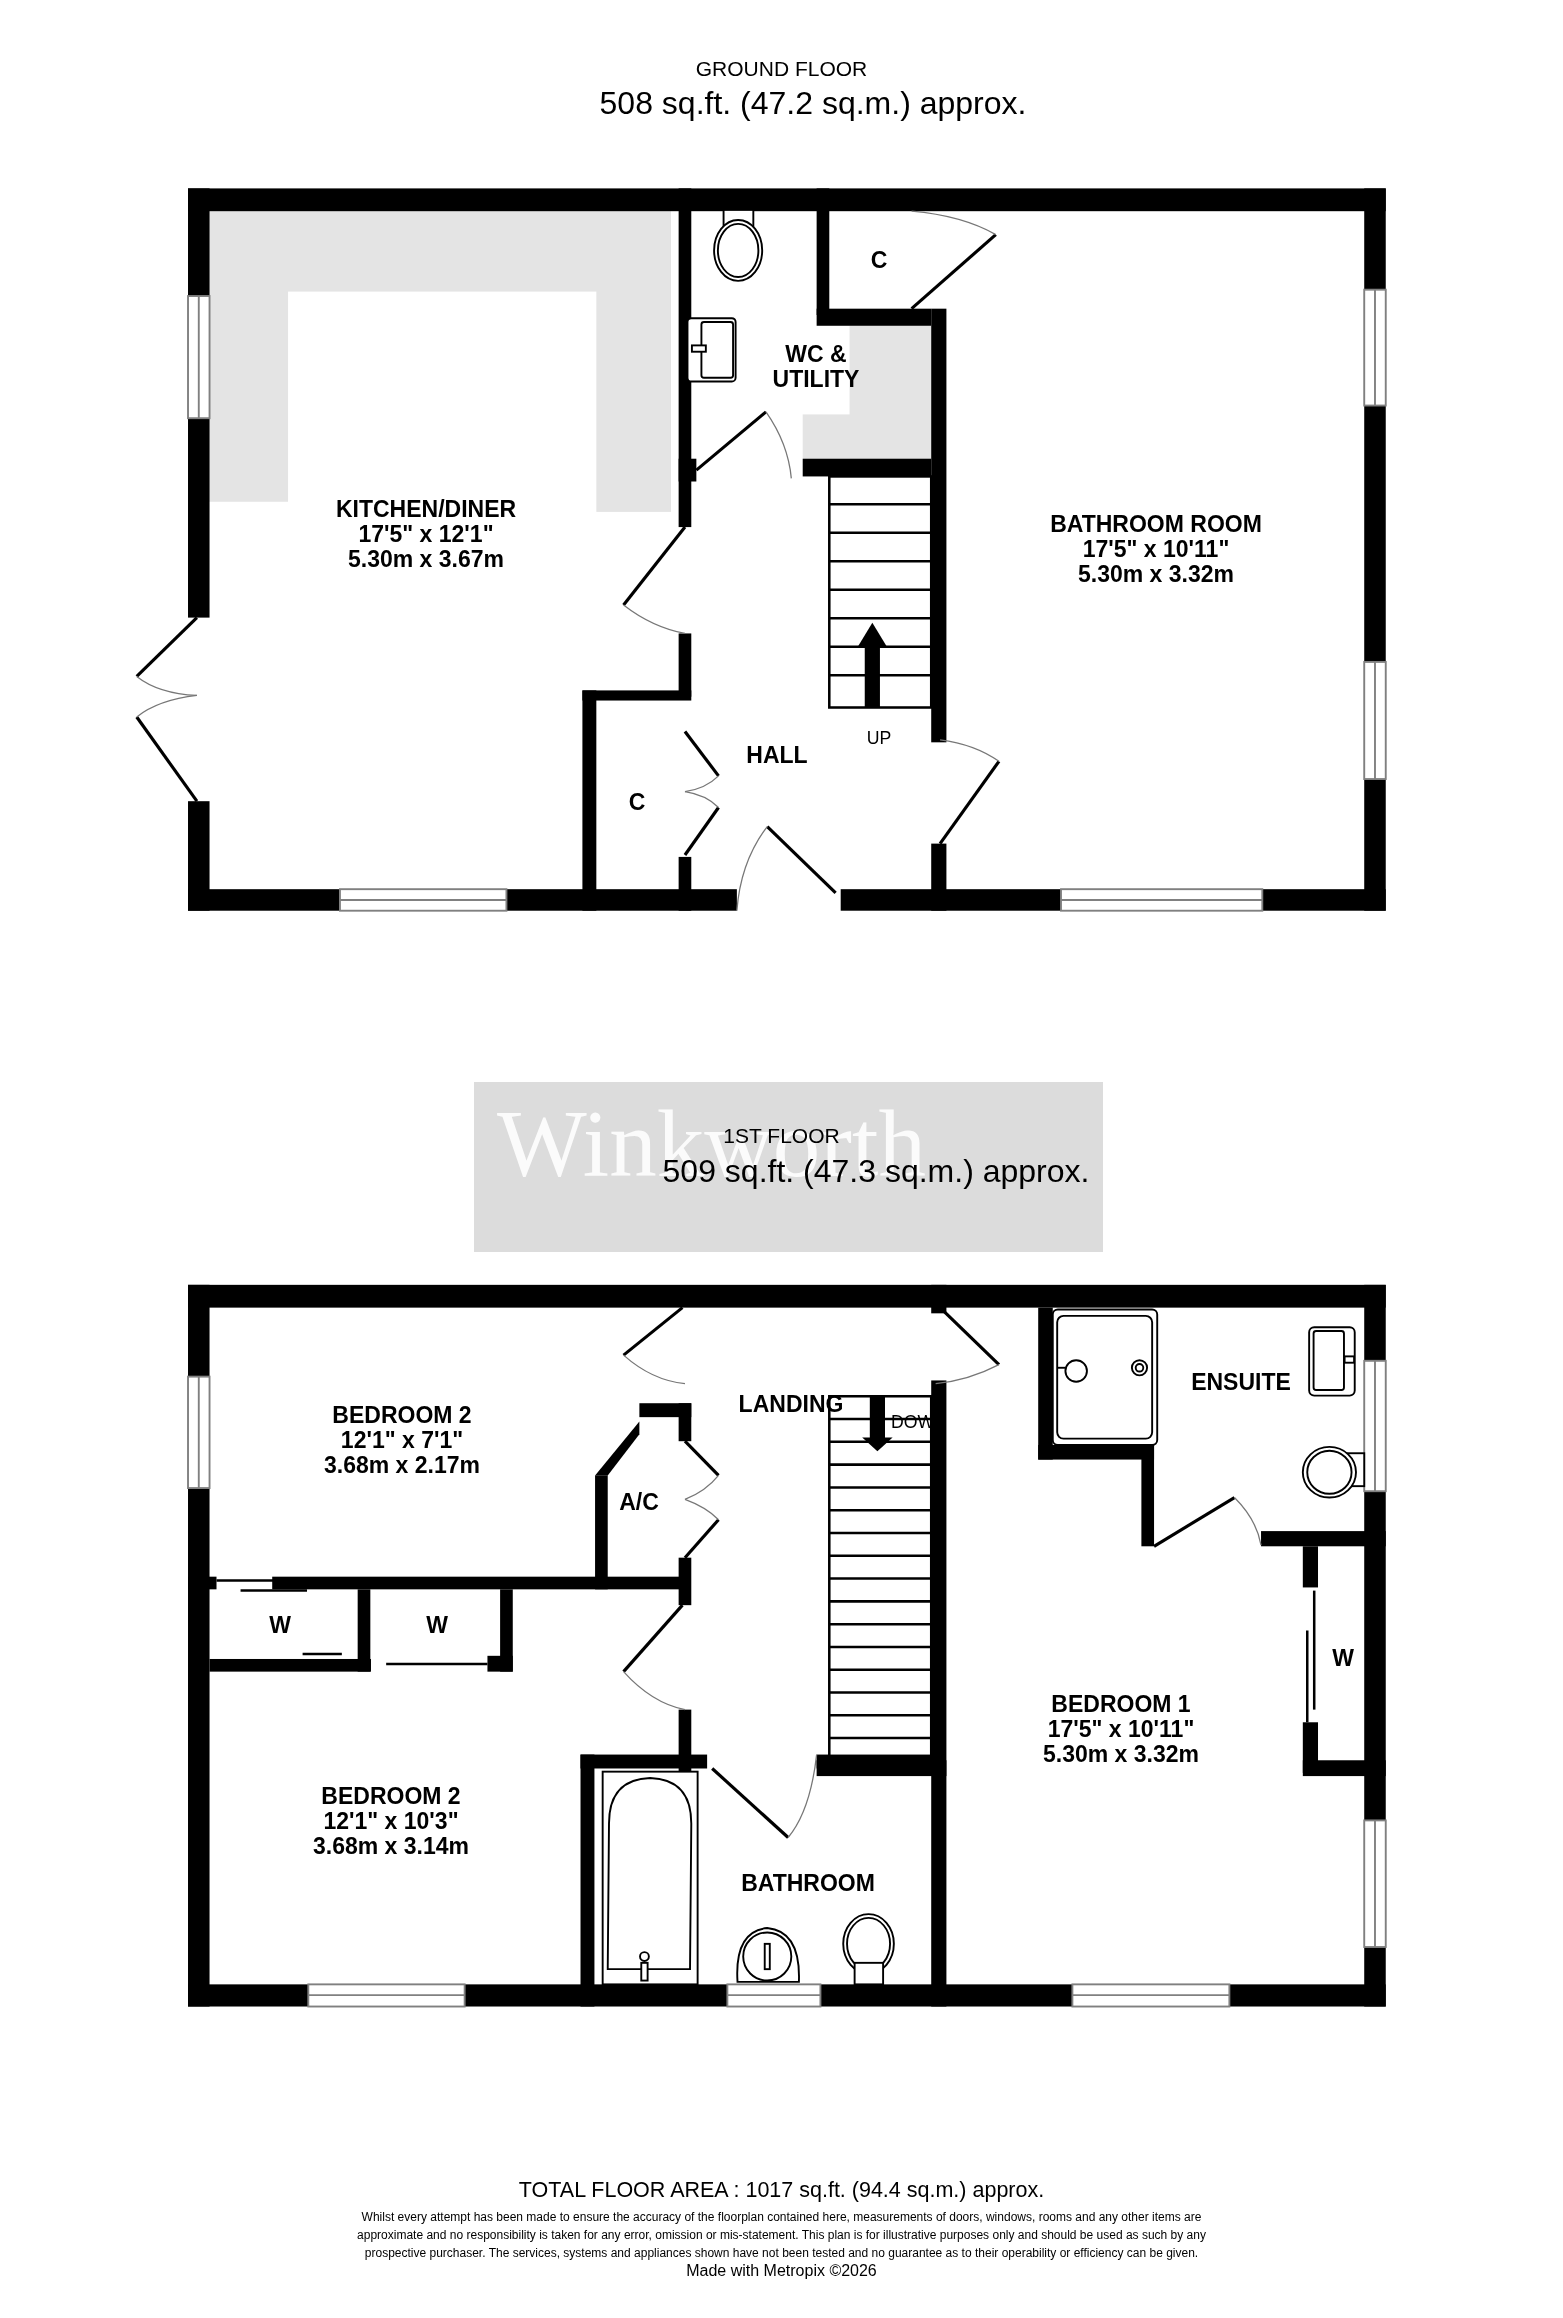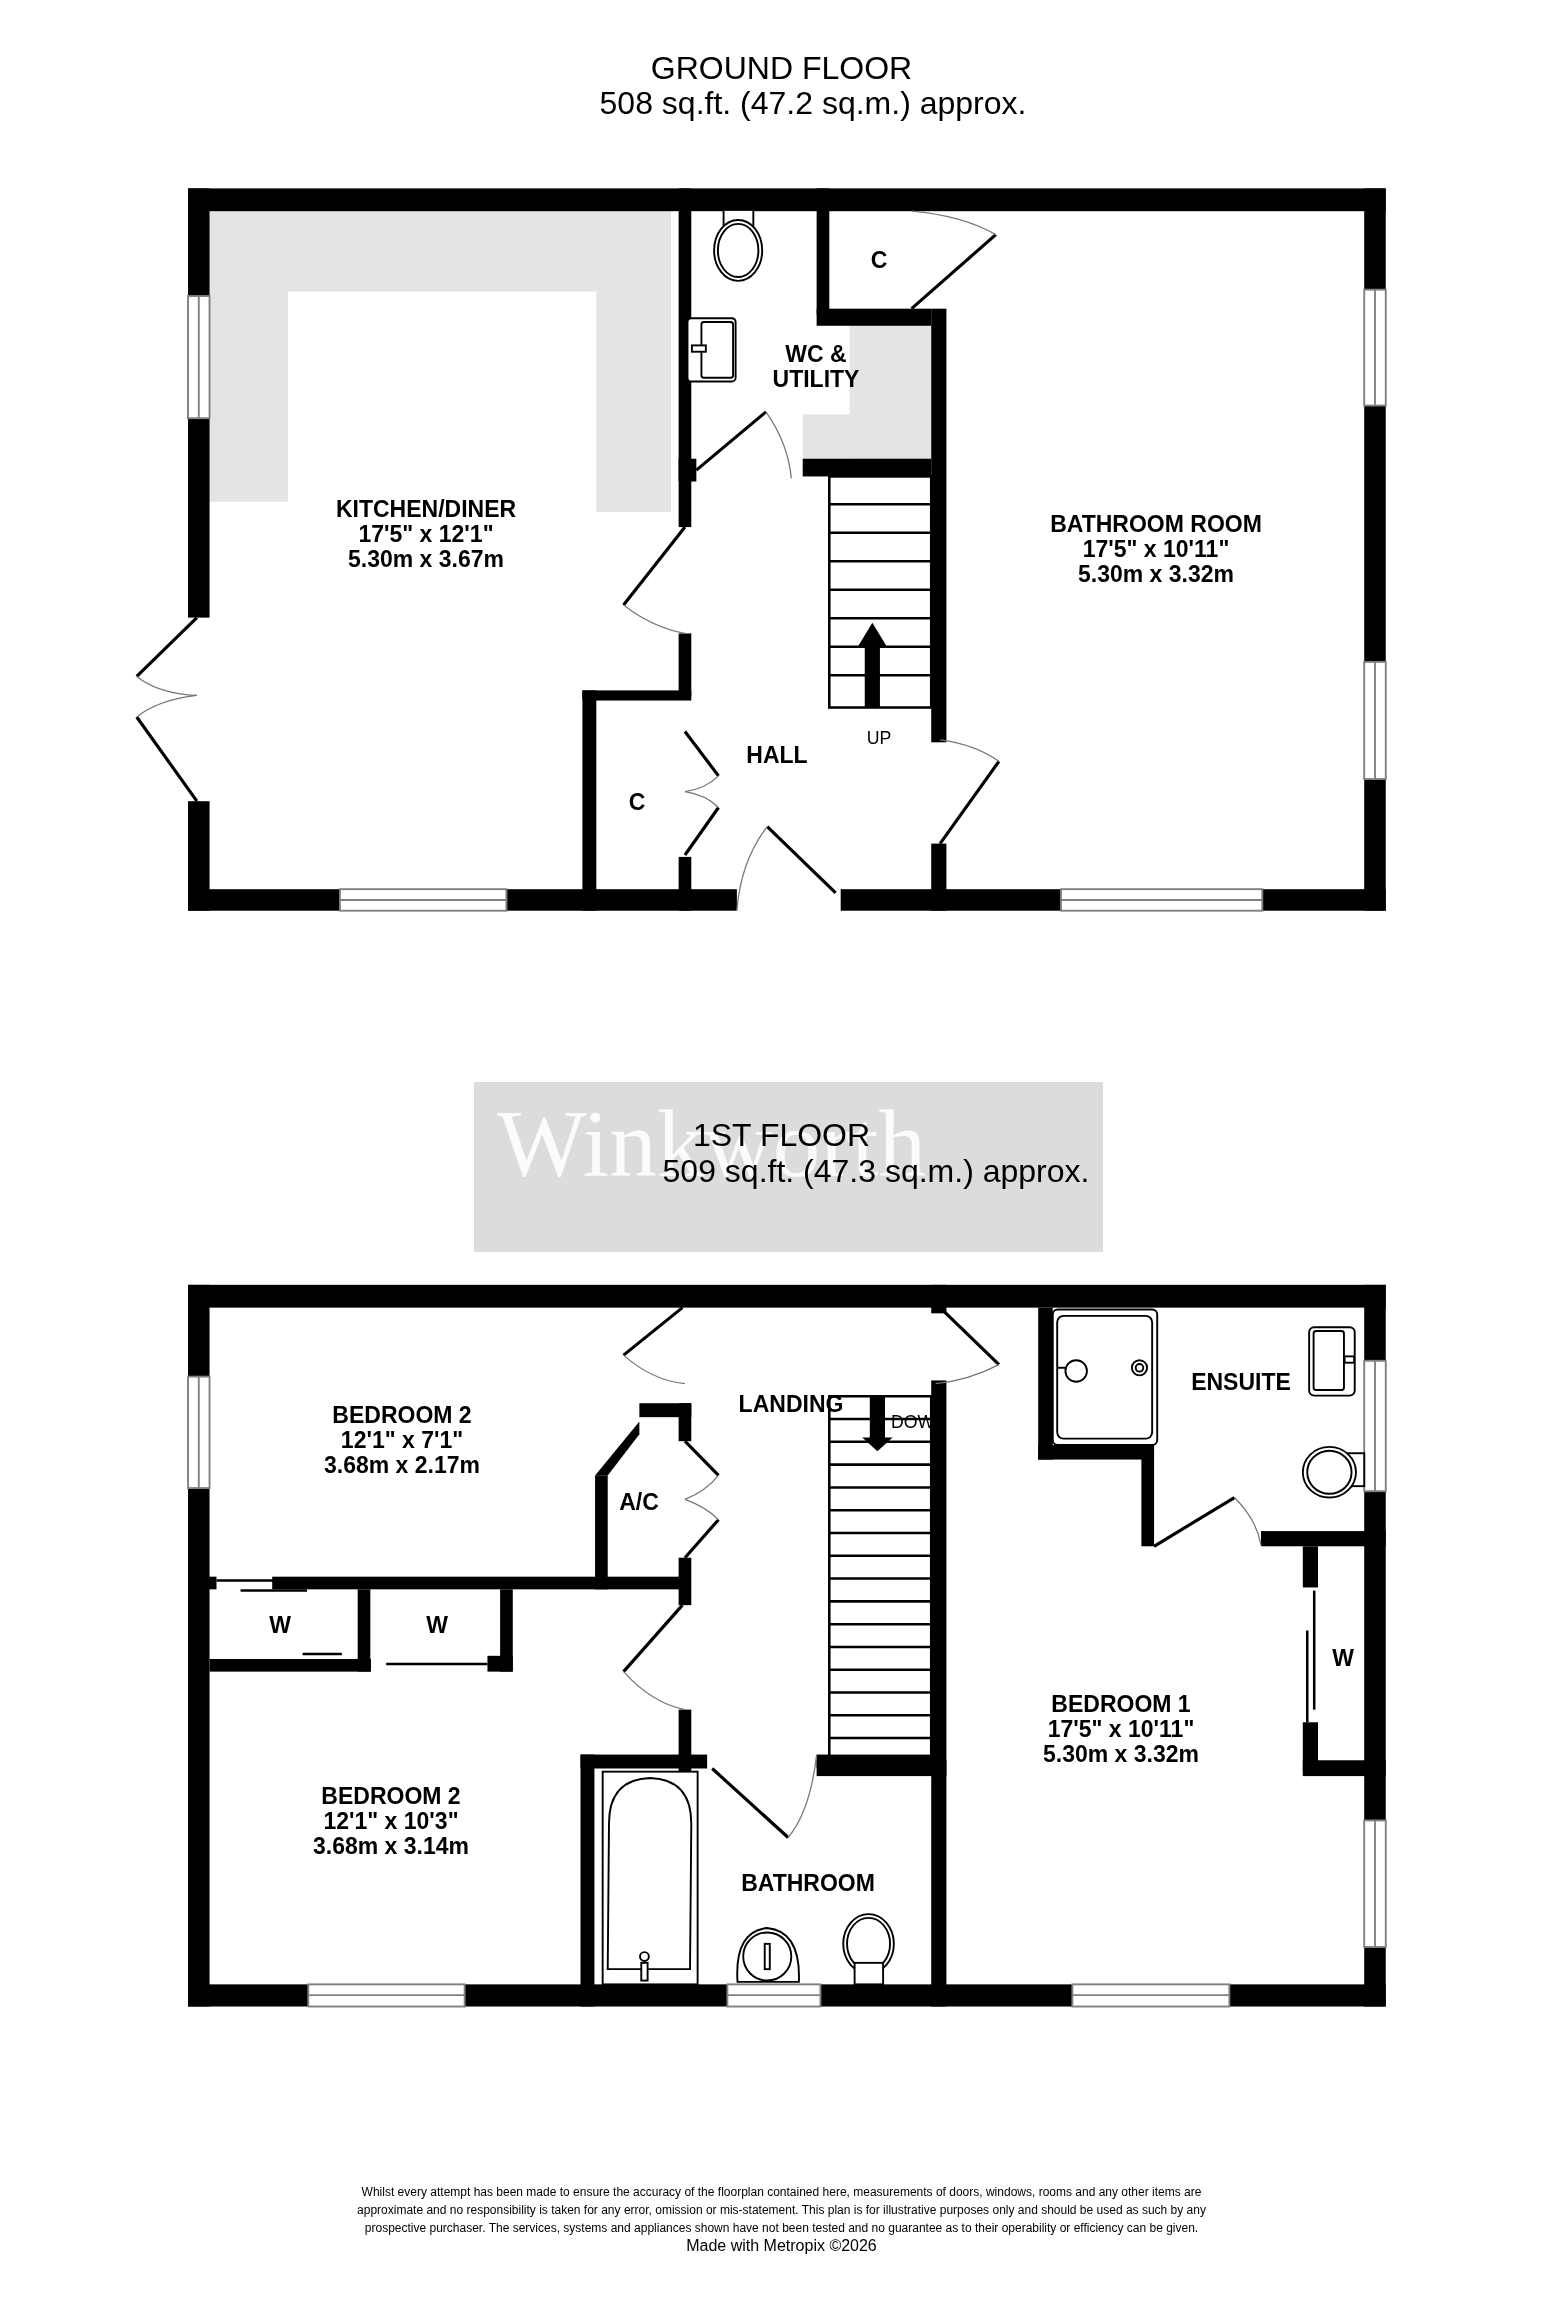--- a/index.html
+++ b/index.html
@@ -1,18 +1,18 @@
 <!DOCTYPE html>
 <html style="font-size:10px"><head>
 <meta charset="utf-8">
 <style>
   html, body { margin: 0; padding: 0; background: #ffffff; }
   body { width: 1563px; height: 2319px; position: relative; overflow: hidden; font-family: "Liberation Sans", sans-serif; }
   .floor-title { position: absolute; text-align: center; color: #000; font-family: "Liberation Sans", sans-serif; }
-  .floor-title .name { font-size: 32px; line-height: 35px; text-align: center; }
+  .floor-title .name { font-size: 21px; line-height: 35px; text-align: center; }
   .floor-title .area { font-size: 32px; line-height: 35px; text-align: center; }
   svg#plan { position: absolute; left: 0; top: 0; }
   .room-label { position: absolute; text-align: center; font-family: "Liberation Sans", sans-serif; font-weight: bold; color: #000; font-size: 23px; line-height: 25px; white-space: nowrap; transform: translateX(-50%); }
   .small-label { position: absolute; font-family: "Liberation Sans", sans-serif; color: #000; font-size: 17.7px; white-space: nowrap; transform: translateX(-50%); }
   .watermark-box { position: absolute; background: #dcdcdc; }
   .watermark { position: absolute; font-family: "Liberation Serif", serif; font-size: 95px; color: #ffffff; opacity: 0.9; white-space: nowrap; }
   .footer { position: absolute; left: 0; width: 1563px; text-align: center; color: #000; font-family: "Liberation Sans", sans-serif; }
   .footer .total { font-size: 21.5px; line-height: 25px; }
   .footer .disc { font-size: 12px; line-height: 17.7px; width: 886px; margin: 6.3px auto 0; }
   .footer .made { font-size: 16px; line-height: 17.7px; }
@@ -352,16 +352,17 @@
   <div>5.30m  x 3.32m</div>
 </div>
 <div class="room-label" style="left:391px; top:1784px;">
   <div>BEDROOM 2</div>
   <div>12'1"  x 10'3"</div>
   <div>3.68m  x 3.14m</div>
 </div>
 <div class="room-label" style="left:808px; top:1871px;">BATHROOM</div>
 
 <div class="footer" style="top:2178px;">
+  <div class="total">TOTAL FLOOR AREA : 1017 sq.ft. (94.4 sq.m.) approx.</div>
   <div class="disc">Whilst every attempt has been made to ensure the accuracy of the floorplan contained here, measurements of doors, windows, rooms and any other items are approximate and no responsibility is taken for any error, omission or mis-statement. This plan is for illustrative purposes only and should be used as such by any prospective purchaser. The services, systems and appliances shown have not been tested and no guarantee as to their operability or efficiency can be given.</div>
   <div class="made">Made with Metropix ©2026</div>
 </div>
 
 
 </body></html>

